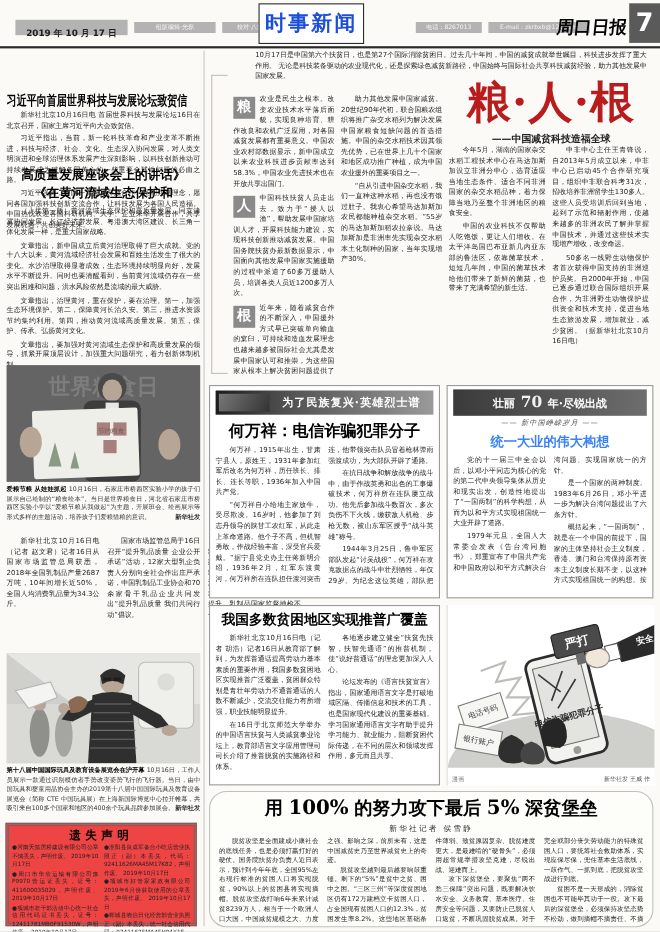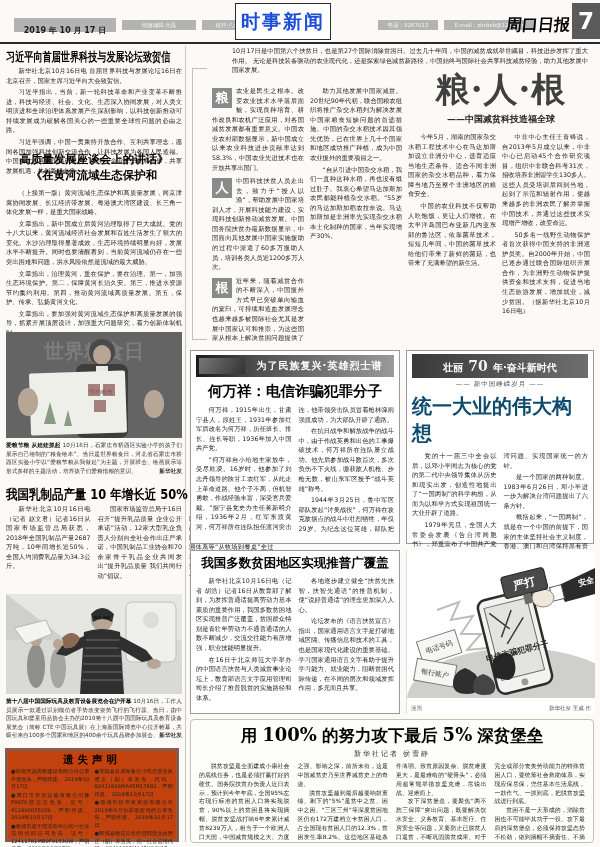--- a/index.html
+++ b/index.html
@@ -48,21 +48,21 @@
       <span style="font-family:'DejaVu Serif','Liberation Serif',serif;font-weight:bold;font-size:16px;line-height:26px;transform:skewX(-6deg);display:inline-block;color:#000;">周口日报</span>
     </div>
     <div class="abs" style="left:572px;top:3px;width:28px;height:36px;background:#5a5a5a;text-align:center;">
       <span style="color:#fff;font-size:23px;line-height:36px;font-weight:bold;">7</span>
     </div>
   </div>
 
   <div class="abs" style="left:185px;top:46px;width:1px;height:796px;background:#c9c7c2;"></div>
 
   <div class="abs" style="left:6px;top:46px;width:176px;">
-    <div style="height:16px;overflow:visible;">
+    <div style="height:16px;overflow:visible;margin-top:34px;">
       <span class="sqz" style="font-weight:bold;font-size:12.5px;transform:scaleX(0.73);color:#000;">习近平向首届世界科技与发展论坛致贺信</span>
     </div>
     <div class="t6" style="margin-top:4px;">
       <p class="p">新华社北京10月16日电 首届世界科技与发展论坛16日在北京召开，国家主席习近平向大会致贺信。</p>
       <p class="p">习近平指出，当前，新一轮科技革命和产业变革不断推进，科技与经济、社会、文化、生态深入协同发展，对人类文明演进和全球治理体系发展产生深刻影响，以科技创新推动可持续发展成为破解各国关心的一些重要全球性问题的必由之路。</p>
       <p class="p">习近平强调，中国一贯秉持开放合作、互利共享理念，愿同各国加强科技创新交流合作，让科技发展为各国人民造福。中国热忱欢迎各国科研机构、大学、企业来华开展合作，共享发展机遇，共创美好未来。</p>
     </div>
   </div>
 
   <div class="abs" style="left:6px;top:152px;width:176px;">
@@ -97,23 +97,20 @@
       <ellipse cx="148" cy="72" rx="10" ry="14" fill="#b7a696"></ellipse>
     </svg>
   </div>
   <div class="abs caption" style="left:6px;top:441px;width:176px;">
     <b>爱粮节粮 从娃娃抓起</b>
     <span>10月16日，石家庄市桥西区实验小学的孩子们展示自己绘制的“粮食绘本”。当日是世界粮食日，河北省石家庄市桥西区实验小学以“爱粮节粮从我做起”为主题，开展班会、绘画展示等形式多样的主题活动，培养孩子们爱粮惜粮的意识。</span>
     <span style="float:right;font-weight:bold;">新华社发</span>
   </div>
 
   <div class="abs" style="left:6px;top:484px;width:176px;">
-    <div style="height:16px;">
-      <span class="sqz" style="font-weight:bold;font-size:13.5px;transform:scaleX(0.85);color:#000;">我国乳制品产量 10 年增长近 50%</span>
-    </div>
     <div class="t6 cols2" style="margin-top:4px;height:84px;">
       <p class="p">新华社北京10月16日电（记者 赵文君）记者16日从国家市场监管总局获悉，2018年全国乳制品产量2687万吨，10年间增长近50%，全国人均消费乳品量为34.3公斤。</p>
       <p class="p">国家市场监管总局于16日召开“提升乳品质量 企业公开承诺”活动，12家大型乳企负责人分别向全社会作出庄严承诺，中国乳制品工业协会和70余家骨干乳品企业共同发出“提升乳品质量 我们共同行动”倡议。</p>
       <p class="p">据介绍，10年来，我国乳制品全链条监管制度体系基本建立，涵盖原料把关、过程控制、出厂检验、产品销售、追溯体系等“从牧场到餐桌”全过程，乳制品质量安全水平稳步提升，乳制品国家监督抽检不合格率由2014年的1.8%下降到2018年的0.3%，降低了1.5个百分点。据统计，目前我国乳制品企业共762家，其中规模以上企业587家。</p>
     </div>
   </div>
 
   <div class="abs" style="left:6px;top:594px;width:176px;height:100px;background:#d6d6d4;overflow:hidden;">
     <svg width="176" height="100" viewBox="0 0 176 100">
       <rect width="176" height="100" fill="#d9d9d6"></rect>
@@ -144,21 +141,21 @@
       <path d="M8 34 L40 26 L46 40 L20 50 Z" fill="#f4f4f2" stroke="#b5b5b2"></path>
       <path d="M56 44 Q66 34 74 44 Q70 56 58 54 Z" fill="#8a6a52"></path>
     </svg>
   </div>
   <div class="abs caption" style="left:6px;top:697px;width:176px;">
     <b>第十八届中国国际玩具及教育设备展览会在沪开幕</b>
     <span>10月16日，工作人员展示一款通过识别模仿者手势改变姿势飞行的飞行器。当日，由中国玩具和婴童用品协会主办的2019第十八届中国国际玩具及教育设备展览会（简称 CTE 中国玩具展）在上海新国际博览中心拉开帷幕，共吸引来自100多个国家和地区的400余个玩具品牌参加展会。</span>
     <span style="float:right;font-weight:bold;">新华社发</span>
   </div>
 
-  <div class="abs" style="left:5px;top:748px;width:174px;height:94px;border:3px double #6a6a6a;background:#c2410c;padding:2px 3px;box-sizing:border-box;">
+  <div class="abs" style="left:5px;top:748px;width:174px;height:94px;border:3px double #6a6a6a;background:#ef4444;padding:2px 3px;box-sizing:border-box;">
     <div style="text-align:center;font-weight:bold;font-size:10.5px;letter-spacing:4px;color:#000;">遗失声明</div>
     <div class="cols2" style="column-gap:5px;font-size:5.2px;line-height:1.45;text-align:justify;color:#222;margin-top:1px;">
       <p style="margin:0 0 1px 0;">●河南天懿房桥建设有限公司公章不慎丢失，声明作废。 2019年10月17日</p>
       <p style="margin:0 0 1px 0;">●周口市华欣运输有限公司豫P9970营运证丢失，证号：411600035029，声明作废。 2019年10月17日</p>
       <p style="margin:0 0 1px 0;">●项城市老干部活动中心统一社会信用代码证书丢失，证号：12411781MB0F91530W，声明作废。 2019年10月17日</p>
       <p style="margin:0 0 1px 0;">●淮阳县良成军备台小吃店营业执照正（副）本丢失，代码：92411626MA45M17K82，声明作废。 2019年10月17日</p>
       <p style="margin:0 0 1px 0;">●项城市好管家家政有限公司2019年6月份获取使用的公章丢失，声明作废。 2019年10月17日</p>
       <p style="margin:0 0 1px 0;">●郸城县晓信日化经营部营业执照正（副）本丢失，统一社会信用代码：92411625MA45H04X1E，声明作废。 2019年10月17日</p>
     </div>
   </div>
@@ -183,21 +180,21 @@
         <span class="dropcap">根</span>
         <span>近年来，随着减贫合作的不断深入，中国援外方式早已突破单向输血的窠臼，可持续和造血发展理念也越来越多被国际社会尤其是发展中国家认可和推崇，为这些国家从根本上解决贫困问题提供了参考。</span>
       </p>
     </div>
     <div class="abs t6" style="left:120px;top:40px;width:92px;height:256px;overflow:hidden;">
       <p class="p">助力其他发展中国家减贫。20世纪90年代初，联合国粮农组织将推广杂交水稻列为解决发展中国家粮食短缺问题的首选措施。中国的杂交水稻技术因其领先优势，已在世界上几十个国家和地区成功推广种植，成为中国农业援外的重要项目之一。</p>
       <p class="p">“自从引进中国杂交水稻，我们一直种这种水稻，再也没有饿过肚子。我衷心希望马达加斯加农民都能种植杂交水稻。”55岁的马达加斯加稻农拉奈说。马达加斯加是非洲率先实现杂交水稻本土化制种的国家，当年实现增产30%。</p>
     </div>
 
     <div class="abs" style="left:218px;top:24px;width:186px;text-align:center;">
-      <div style="font-family:'DejaVu Serif','Liberation Serif',serif;font-weight:bold;font-size:34px;line-height:1.15;color:#404040;letter-spacing:1px;">粮·人·根</div>
+      <div style="font-family:'DejaVu Serif','Liberation Serif',serif;font-weight:bold;font-size:40px;line-height:1.15;color:#b91c1c;letter-spacing:1px;">粮·人·根</div>
       <div style="font-size:9px;font-weight:bold;color:#222;margin-top:4px;">——中国减贫科技造福全球</div>
     </div>
     <div class="abs t6" style="left:218px;top:86px;width:88px;height:210px;overflow:hidden;">
       <p class="p">今年5月，湖南的国家杂交水稻工程技术中心在马达加斯加设立非洲分中心，选育适应当地生态条件、适合不同非洲国家的杂交水稻品种，着力保障当地乃至整个非洲地区的粮食安全。</p>
       <p class="p">中国的农业科技不仅帮助人吃饱饭，更让人们增收。在太平洋岛国巴布亚新几内亚东部的鲁法区，依靠菌草技术，短短几年间，中国的菌草技术给他们带来了新鲜的菌菇，也带来了充满希望的新生活。</p>
     </div>
     <div class="abs t6" style="left:312px;top:86px;width:88px;height:210px;overflow:hidden;">
       <p class="p">中非中心主任王青锋说，自2013年5月成立以来，中非中心已启动45个合作研究项目，组织中非联合科考31次，招收培养非洲留学生130多人。这些人员受培训后回到当地，起到了示范和辐射作用，使越来越多的非洲农民了解并掌握中国技术，并通过这些技术实现增产增收，改变命运。</p>
       <p class="p">50多名一线野生动物保护者首次获得中国支持的非洲巡护员奖。自2000年开始，中国已逐步通过联合国际组织开展合作，为非洲野生动物保护提供资金和技术支持，促进当地生态旅游发展，增加就业，减少贫困。（据新华社北京10月16日电）</p>
     </div>
@@ -214,24 +211,24 @@
       <p class="p">“何万祥自小给地主家放牛，受尽欺凌。16岁时，他参加了刘志丹领导的陕甘工农红军，从此走上革命道路。他个子不高，但机智勇敢，作战经验丰富，深受官兵爱戴。”据宁县党史办主任蒋新明介绍，1936年2月，红军东渡黄河，何万祥所在连队担任渡河突击连，他带领突击队员冒着枪林弹雨强渡成功，为大部队开辟了通路。</p>
       <p class="p">在抗日战争和解放战争的战斗中，由于作战英勇和出色的工事爆破技术，何万祥所在连队屡立战功。他先后参加战斗数百次，多次负伤不下火线，缴获敌人机枪、步枪无数，被山东军区授予“战斗英雄”称号。</p>
       <p class="p">1944年3月25日，鲁中军区部队发起“讨吴战役”，何万祥在攻克敌据点的战斗中壮烈牺牲，年仅29岁。为纪念这位英雄，部队把他生前所在连队命名为“何万祥连”。（据新华社兰州电）</p>
     </div>
   </div>
 
   <div class="abs boxline" style="left:406px;top:350px;width:188px;height:194px;background:#fff;padding:3px 5px;box-sizing:border-box;">
     <div style="height:24px;background:linear-gradient(90deg,#3a3a3a,#6e6e6e);text-align:center;color:#fff;">
       <span style="font-weight:bold;font-size:10px;line-height:24px;">壮丽</span>
       <span class="serifnum" style="font-weight:bold;font-size:14px;line-height:24px;color:#f3f3f3;">70</span>
-      <span style="font-weight:bold;font-size:10px;line-height:24px;">年·奋斗新时代</span>
-    </div>
-    <div style="text-align:center;font-size:6.5px;color:#555;margin-top:2px;letter-spacing:1px;">—— 新中国峥嵘岁月 ——</div>
-    <div style="font-weight:bold;font-size:20px;color:#0c4a6e;margin:4px 0 4px 0;">统一大业的伟大构想</div>
+      <span style="font-weight:bold;font-size:10px;line-height:24px;">年·尽锐出战</span>
+    </div>
+    <div style="text-align:center;font-size:6.5px;color:#555;margin-top:2px;letter-spacing:1px;font-style:italic;">—— 新中国峥嵘岁月 ——</div>
+    <div style="text-align:center;font-weight:bold;font-size:12px;color:#3b82f6;margin:4px 0 4px 0;">统一大业的伟大构想</div>
     <div class="t6 cols2" style="height:126px;overflow:hidden;">
       <p class="p">党的十一届三中全会以后，以邓小平同志为核心的党的第二代中央领导集体从历史和现实出发，创造性地提出了“一国两制”的科学构想，从而为以和平方式实现祖国统一大业开辟了道路。</p>
       <p class="p">1979年元旦，全国人大常委会发表《告台湾同胞书》，郑重宣布了中国共产党和中国政府以和平方式解决台湾问题、实现国家统一的方针。</p>
       <p class="p">是一个国家的两种制度。1983年6月26日，邓小平进一步为解决台湾问题提出了六条方针。</p>
       <p class="p">概括起来，“一国两制”，就是在一个中国的前提下，国家的主体坚持社会主义制度，香港、澳门和台湾保持原有资本主义制度长期不变，以这种方式实现祖国统一的构想。按照“一国两制”方针，中国政府先后恢复对香港、澳门行使主权，并继续为实现两岸和平统一而努力。（据新华社北京10月15日电）</p>
     </div>
   </div>
 
   <div class="abs boxline" style="left:190px;top:550px;width:210px;height:164px;background:#fff;padding:4px 5px;box-sizing:border-box;">
     <div style="text-align:center;font-weight:bold;font-size:12.5px;color:#000;margin-bottom:4px;white-space:nowrap;">我国多数贫困地区实现推普广覆盖</div>
@@ -281,21 +278,21 @@
           <rect x="96" y="22" width="44" height="22" rx="3" fill="#4a4a4a" stroke="#222"></rect>
           <text x="118" y="37" text-anchor="middle" font-size="11" font-weight="bold" fill="#fff">严打</text>
           <rect x="114" y="44" width="8" height="10" fill="#6b6b6b"></rect>
         </g>
       </g>
     </svg>
     <div style="position:absolute;left:4px;bottom:2px;font-size:5.5px;color:#777;">漫画</div>
     <div style="position:absolute;right:4px;bottom:2px;font-size:5.5px;color:#555;">新华社发 王威 作</div>
   </div>
 
-  <div class="abs" style="left:190px;top:719px;width:404px;height:124px;border:1px solid #c2c0bb;border-radius:4px;background:#fdfdfa;padding:4px 8px;box-sizing:border-box;">
+  <div class="abs" style="left:190px;top:719px;width:404px;height:124px;border:1px solid #c2c0bb;border-radius:16px;background:#fdfdfa;padding:4px 8px;box-sizing:border-box;">
     <div style="text-align:center;color:#000;">
       <span style="font-weight:bold;font-size:16.5px;">用</span>
       <span class="serifnum" style="font-weight:bold;font-size:18px;">100%</span>
       <span style="font-weight:bold;font-size:16.5px;">的努力攻下最后</span>
       <span class="serifnum" style="font-weight:bold;font-size:18px;">5%</span>
       <span style="font-weight:bold;font-size:16.5px;">深贫堡垒</span>
     </div>
     <div style="text-align:center;font-size:7px;color:#333;letter-spacing:2px;margin:2px 0 3px 0;">新华社记者 侯雪静</div>
     <div class="cols4" style="font-size:5.9px;line-height:1.5;text-align:justify;color:#222;height:80px;overflow:hidden;">
       <p style="margin:0;text-indent:2em;">脱贫攻坚是全面建成小康社会的底线任务，也是必须打赢打好的硬仗。国务院扶贫办负责人近日表示，预计到今年年底，全国95%左右现行标准的贫困人口将实现脱贫，90%以上的贫困县将实现摘帽。脱贫攻坚战打响6年来累计减贫8239万人，相当于一个欧洲人口大国，中国减贫规模之大、力度之强、影响之深，前所未有，这是中国减贫史乃至世界减贫史上的奇迹。</p>

